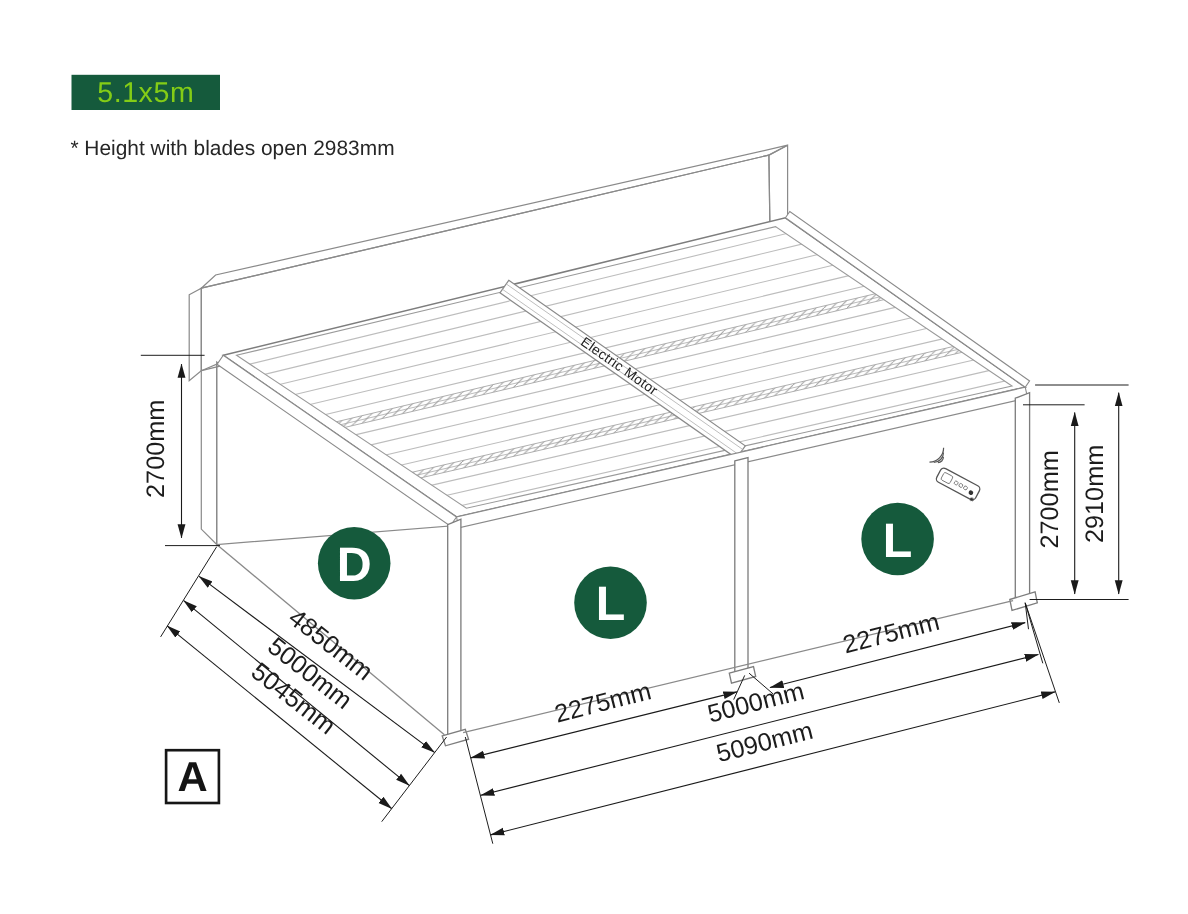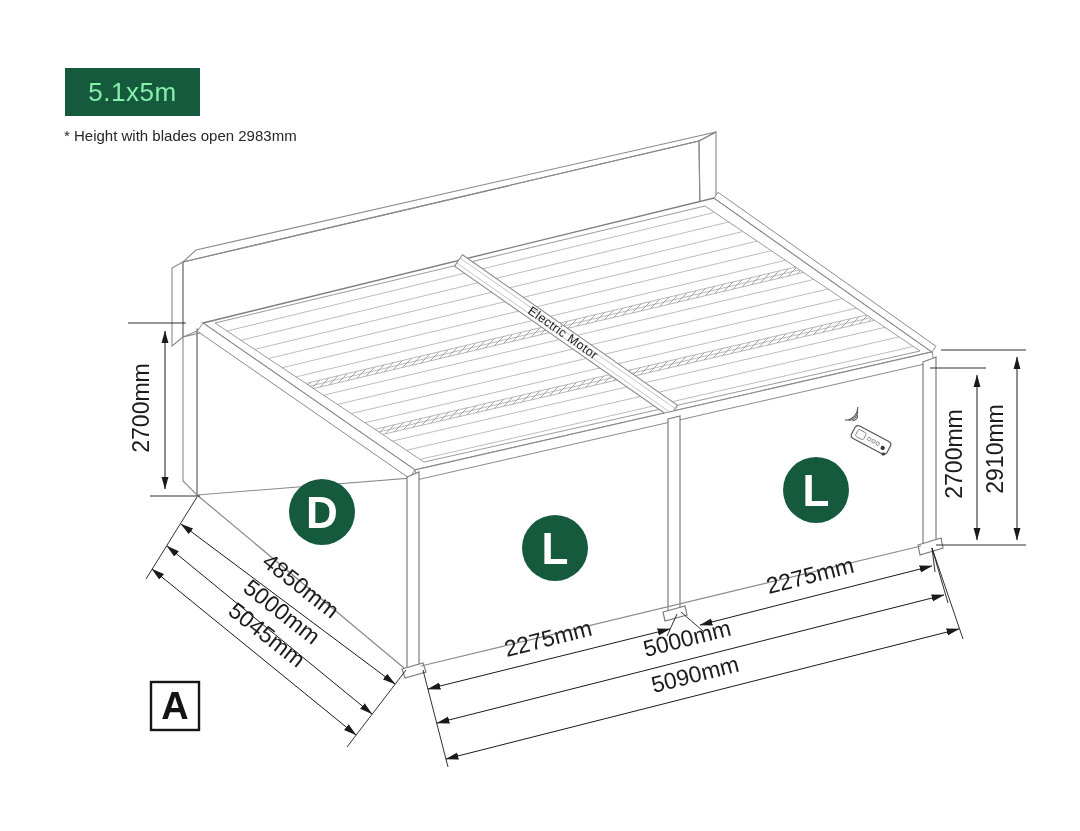--- a/index.html
+++ b/index.html
@@ -1,21 +1,21 @@
 <!DOCTYPE html>
 <html><head>
 <meta charset="utf-8">
 <style>
   html,body{margin:0;padding:0;background:#ffffff;}
   .stage{position:relative;width:1080px;height:831px;background:#fff;overflow:hidden;
          font-family:"Liberation Sans",sans-serif;}
-  .size-badge{position:absolute;left:65px;top:68px;min-width:135px;height:48px;
-      background:#155A3C;color:#86efac;font-size:26px;letter-spacing:.5px;
+  .size-badge{position:absolute;left:65px;top:68px;min-width:135px;height:32px;
+      background:#155A3C;color:#84cc16;font-size:26px;letter-spacing:.5px;
       display:flex;align-items:center;justify-content:center;padding:0 14px;box-sizing:border-box;}
-  .notes{position:absolute;left:64px;top:124px;color:#262626;font-size:15px;line-height:23px;}
+  .notes{position:absolute;left:64px;top:124px;color:#262626;font-size:19px;line-height:23px;}
   .notes p{margin:0;}
   svg text{font-family:"Liberation Sans",sans-serif;}
   .dim-label{font-size:23px;fill:#1c1c1c;}
   .marker-letter{font-size:44px;font-weight:bold;fill:#ffffff;}
   .motor-label{font-size:12.5px;fill:#222;letter-spacing:.4px;}
   .view-letter{font-size:38px;font-weight:600;fill:#141414;}
   .struct{stroke:#8a8a8a;stroke-width:1.1;fill:none;}
   .dimline{stroke:#1a1a1a;stroke-width:1;fill:none;}
   .extline{stroke:#1a1a1a;stroke-width:0.9;fill:none;}
 </style>

